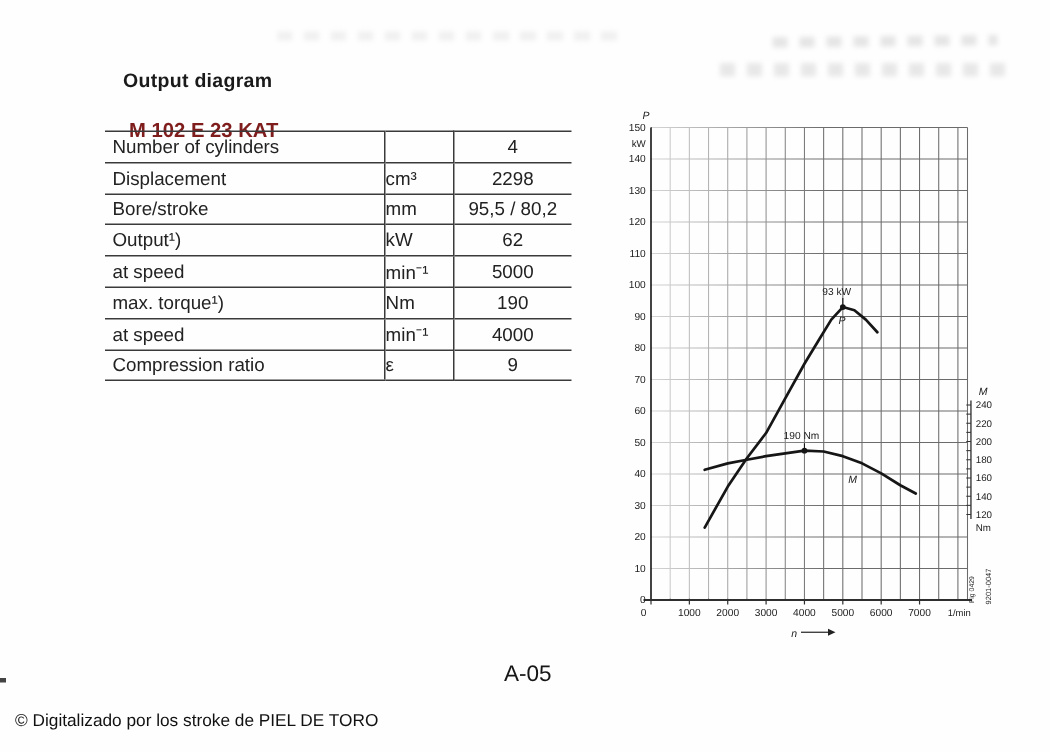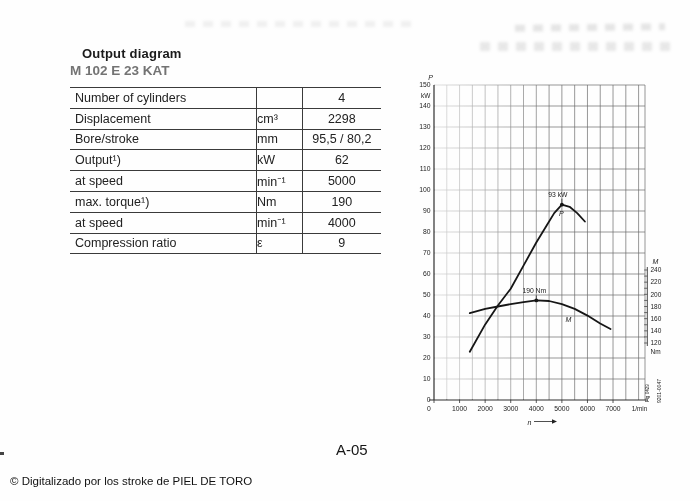--- a/index.html
+++ b/index.html
@@ -2,21 +2,21 @@
 <html><head>
 <meta charset="utf-8">
 <style>
   html,body{margin:0;padding:0;}
   body{
     width:700px;height:501px;position:relative;overflow:hidden;
     background:#fefefe;color:#1e1e1e;
     font-family:"Liberation Sans", sans-serif;
   }
   h1#title{position:absolute;left:70px;top:34px;margin:12px;font-size:13px;font-weight:bold;letter-spacing:.2px;color:#1a1a1a;}
-  h2#model{position:absolute;left:70px;top:63px;margin:0;font-size:13.5px;font-weight:bold;color:#737373;}
+  h2#model{position:absolute;left:70px;top:63px;margin:16px;font-size:13.5px;font-weight:bold;color:#7f1d1d;}
   table#spec{
     position:absolute;left:70px;top:87px;width:311px;
     border-collapse:collapse;font-size:12.5px;color:#222;
   }
   #spec td{border-top:1.5px solid #3a3a3a;height:19.8px;padding:0 2px 0 5px;white-space:nowrap;}
   #spec tr:last-child td{border-bottom:1.5px solid #3a3a3a;}
   #spec td.label{width:185px;}
   #spec td.unit{width:46px;text-align:left;padding:0;border-left:1.5px solid #3a3a3a;border-right:1.5px solid #3a3a3a;}
   #spec td.value{width:80px;text-align:center;padding:0;}
   #chart{position:absolute;left:418px;top:60px;width:282px;height:380px;}

